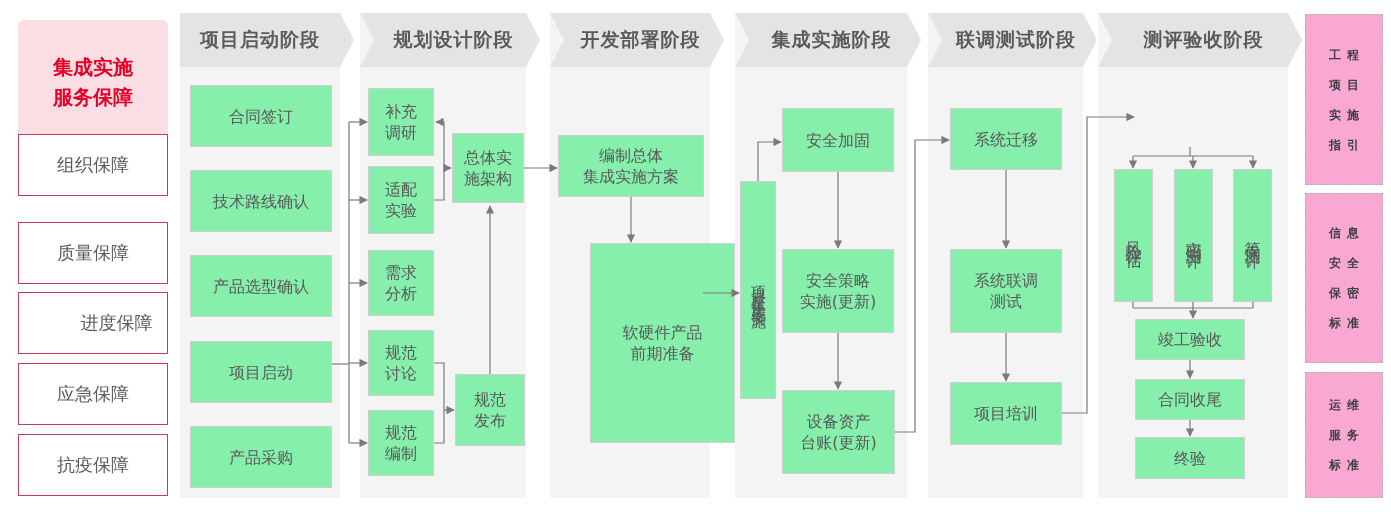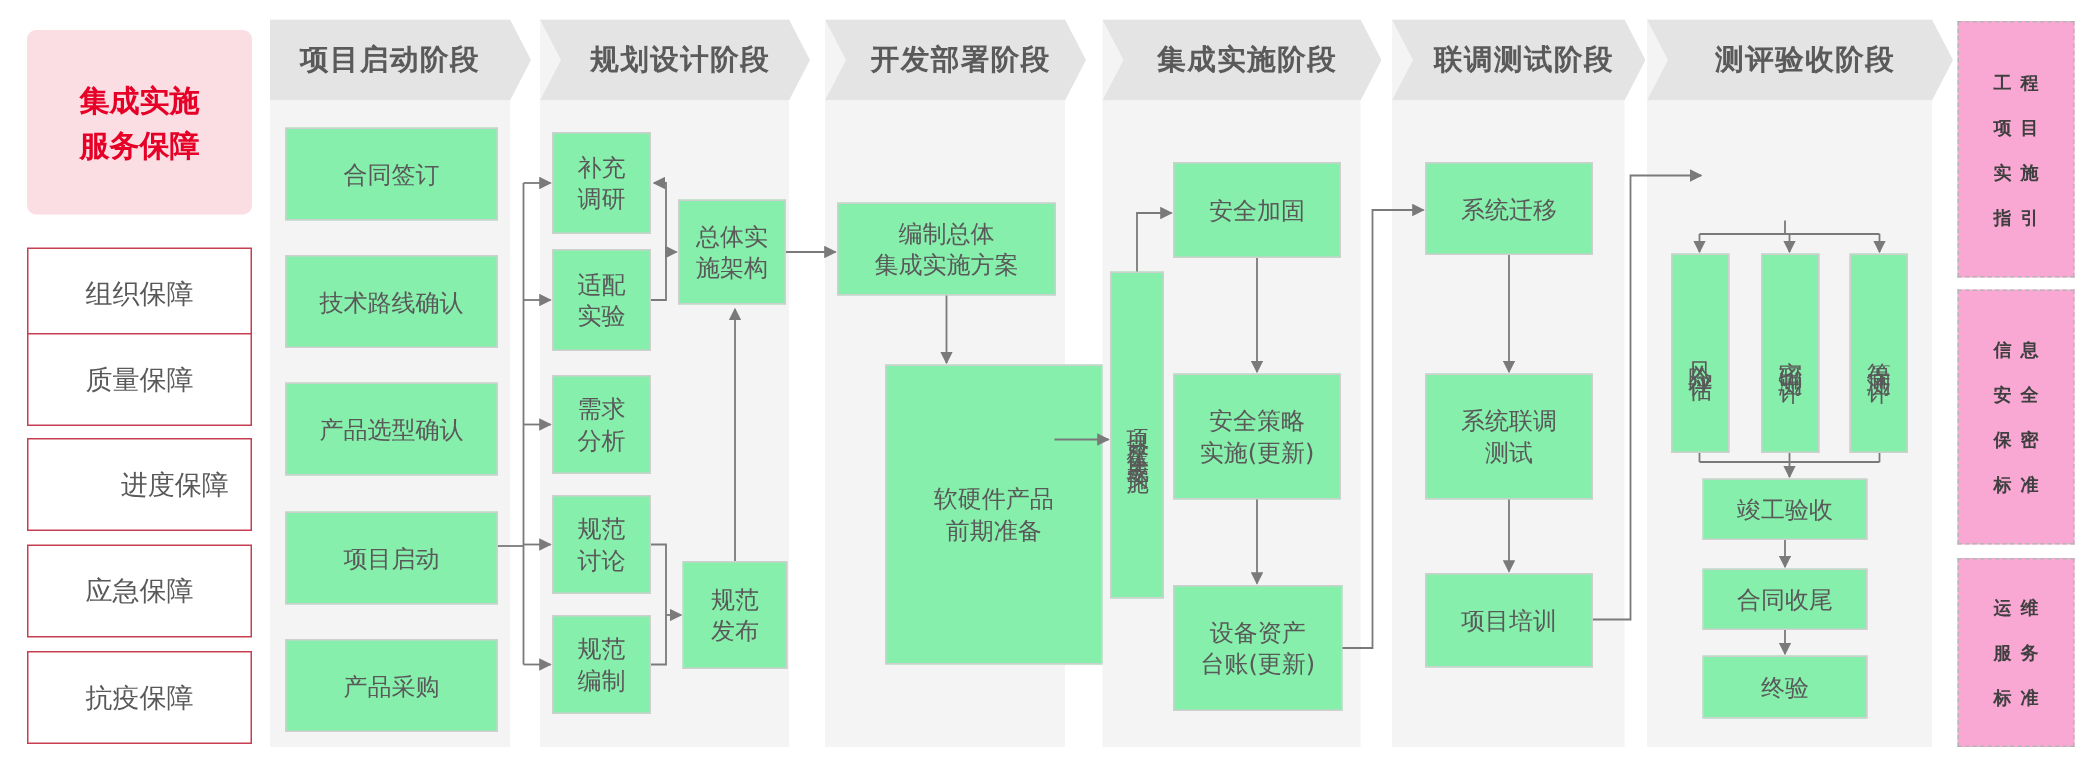--- a/index.html
+++ b/index.html
@@ -53,21 +53,21 @@
 
   <div class="chev first" style="left:180px;width:174px;padding-right:14px;">项目启动阶段</div>
   <div class="chev" style="left:360px;width:180px;">规划设计阶段</div>
   <div class="chev" style="left:550px;width:174px;">开发部署阶段</div>
   <div class="chev" style="left:735px;width:186px;">集成实施阶段</div>
   <div class="chev" style="left:928px;width:169px;">联调测试阶段</div>
   <div class="chev" style="left:1098px;width:204px;">测评验收阶段</div>
 
   <div class="side-title">集成实施
 服务保障</div>
-  <div class="side-item" style="top:165px;">组织保障</div>
+  <div class="side-item" style="top:134px;">组织保障</div>
   <div class="side-item" style="top:222px;">质量保障</div>
   <div class="side-item" style="top:292px;padding-left:47px;">进度保障</div>
   <div class="side-item" style="top:363px;">应急保障</div>
   <div class="side-item" style="top:434px;">抗疫保障</div>
 
   <div class="fbox" style="left:190px;top:85px;width:142px;height:62px;">合同签订</div>
   <div class="fbox" style="left:190px;top:170px;width:142px;height:62px;">技术路线确认</div>
   <div class="fbox" style="left:190px;top:255px;width:142px;height:62px;">产品选型确认</div>
   <div class="fbox" style="left:190px;top:341px;width:142px;height:62px;">项目启动</div>
   <div class="fbox" style="left:190px;top:426px;width:142px;height:62px;">产品采购</div>

